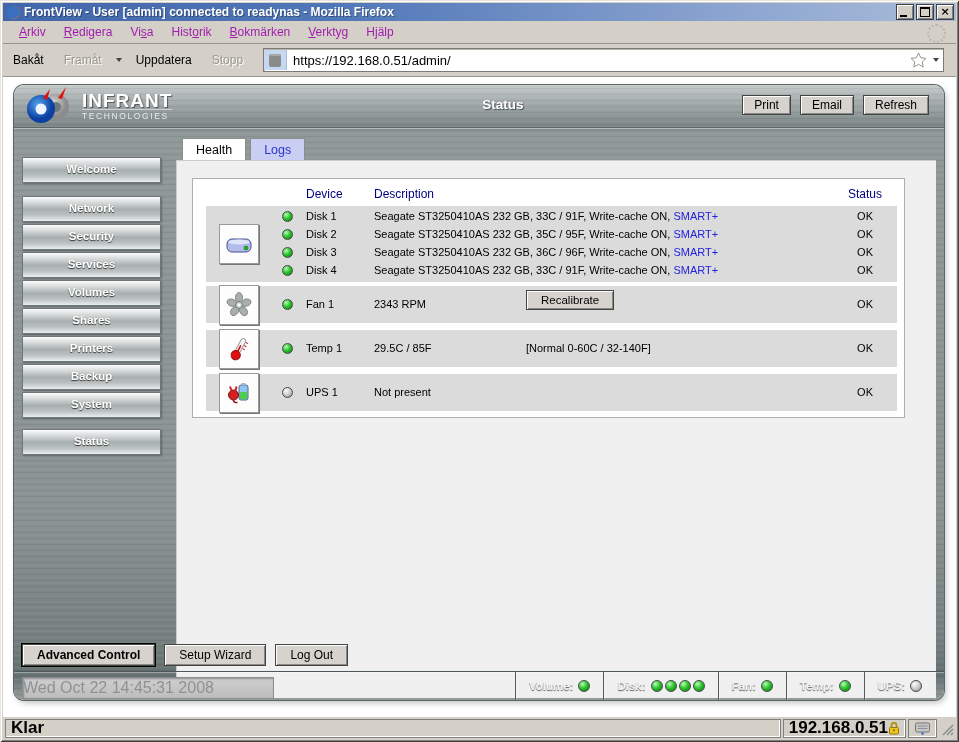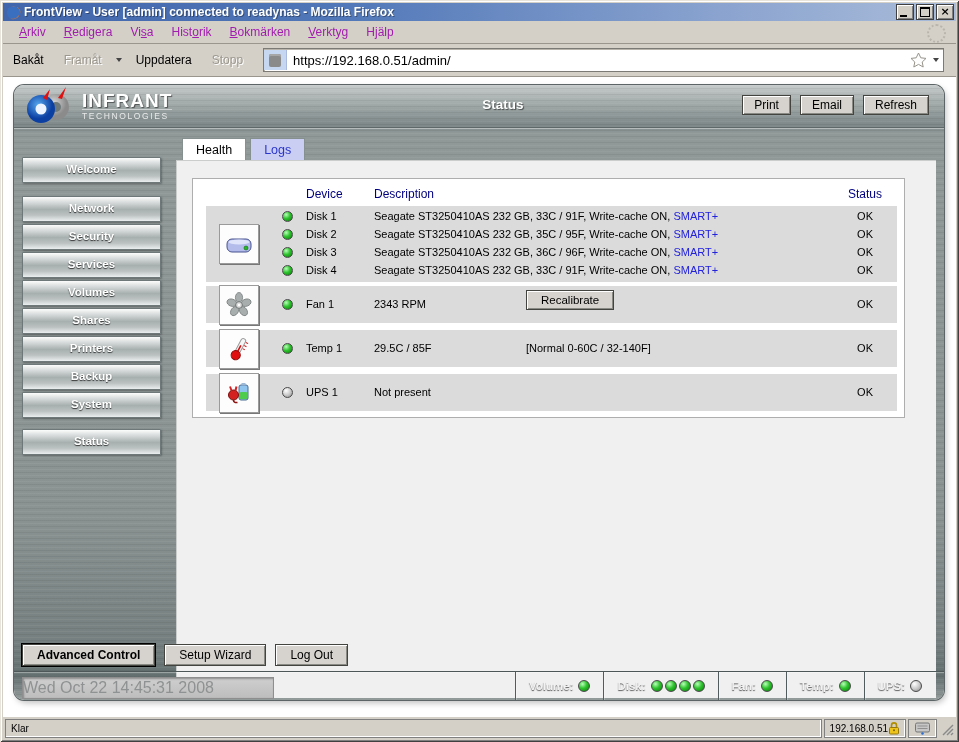--- a/index.html
+++ b/index.html
@@ -126,21 +126,21 @@
   .ind{display:flex;align-items:center;gap:5px;padding:0 13px;height:28px;
     border-left:1px solid #525c5c;box-shadow:inset 1px 0 0 rgba(255,255,255,.25);}
   .ind-label{color:#f2f2f2;font-size:11.5px;font-weight:bold;text-shadow:0 1px 1px rgba(30,30,30,.7);}
   .ind .led{width:12px;height:12px;}
   .ind .ledrow{display:flex;gap:2px;}
 
   
   .statusbar{position:absolute;left:3px;right:3px;bottom:3px;height:22px;background:#d4d0c8;
     border-top:1px solid #fff;display:flex;align-items:center;padding:0 2px;gap:2px;}
   .spanel{height:17px;border:1px solid #808080;box-shadow:inset -1px -1px 0 #fff;
-    display:flex;align-items:center;font-size:10px;padding:0 5px;background:#d4d0c8;}
+    display:flex;align-items:center;font-size:17px;padding:0 5px;background:#d4d0c8;font-weight:bold;}
   .spanel.grow{flex:1;}
   .host-panel{gap:0;}
   .grip{width:15px;height:17px;flex:0 0 auto;}
 
   .icon-img{display:block;}
 </style>
 </head>
 <body>
 
 <div class="window">

